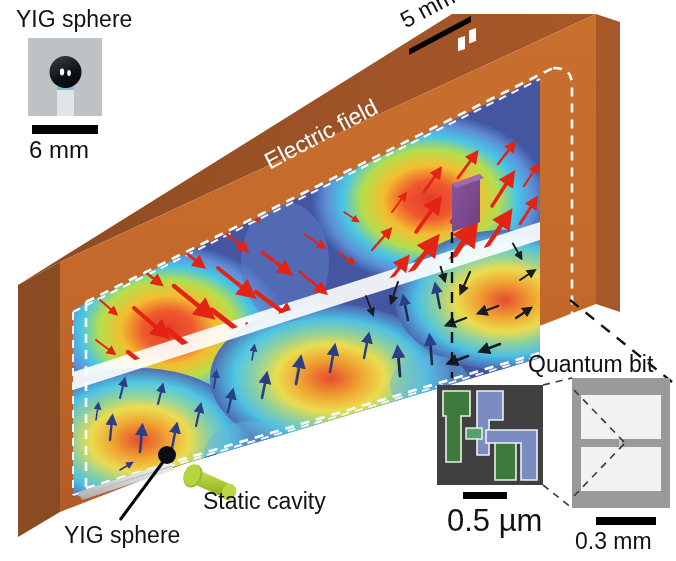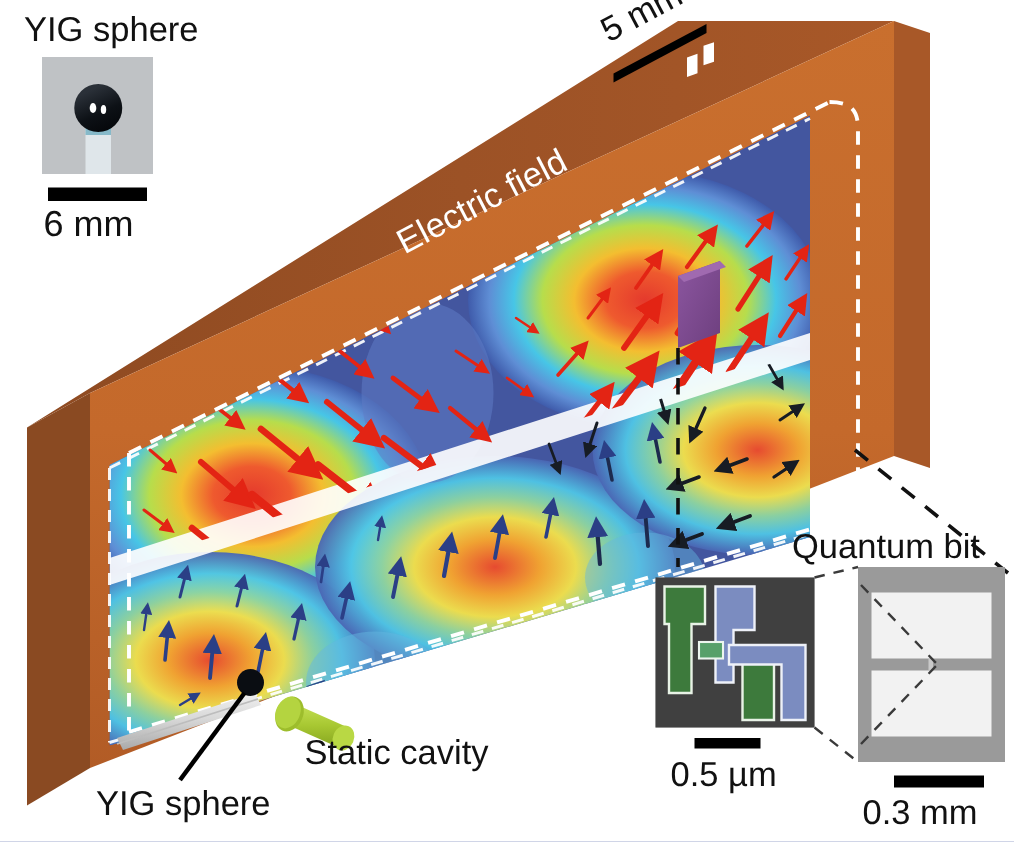--- a/index.html
+++ b/index.html
@@ -315,17 +315,17 @@
 <div class="wlbl" style="left:260px;top:151px;font-size:23px;transform:rotate(-27.5deg);transform-origin:left top;">Electric field</div>
 
 <div class="wlbl" style="left:255px;top:441px;font-size:23px;transform:rotate(-17.5deg);transform-origin:left top;">Magnetic field</div>
 
 <div class="lbl" style="left:203px;top:488px;font-size:23px;">Static cavity</div>
 
 <div class="lbl" style="left:64px;top:522px;font-size:23px;">YIG sphere</div>
 
 <div class="lbl" style="left:492px;top:351px;font-size:23px;margin-left:36px;">Quantum bit</div>
 
-<div class="lbl" style="left:447px;top:503px;font-size:23px;">0.5 µm</div>
+<div class="lbl" style="left:447px;top:503px;font-size:31px;">0.5 µm</div>
 
 <div class="lbl" style="left:575px;top:528px;font-size:23px;">0.3 mm</div>
 
 </div>
 
 </body></html>

